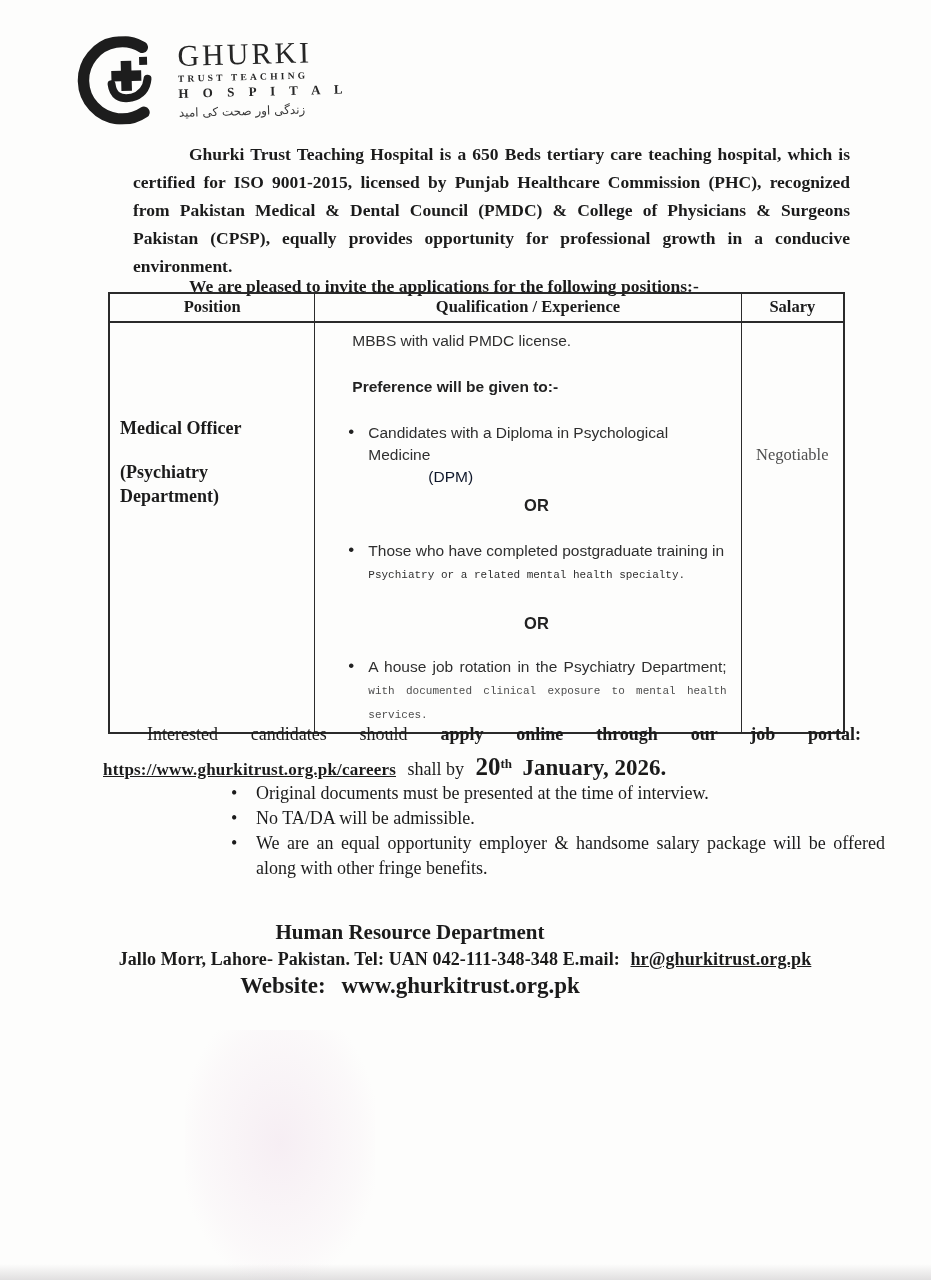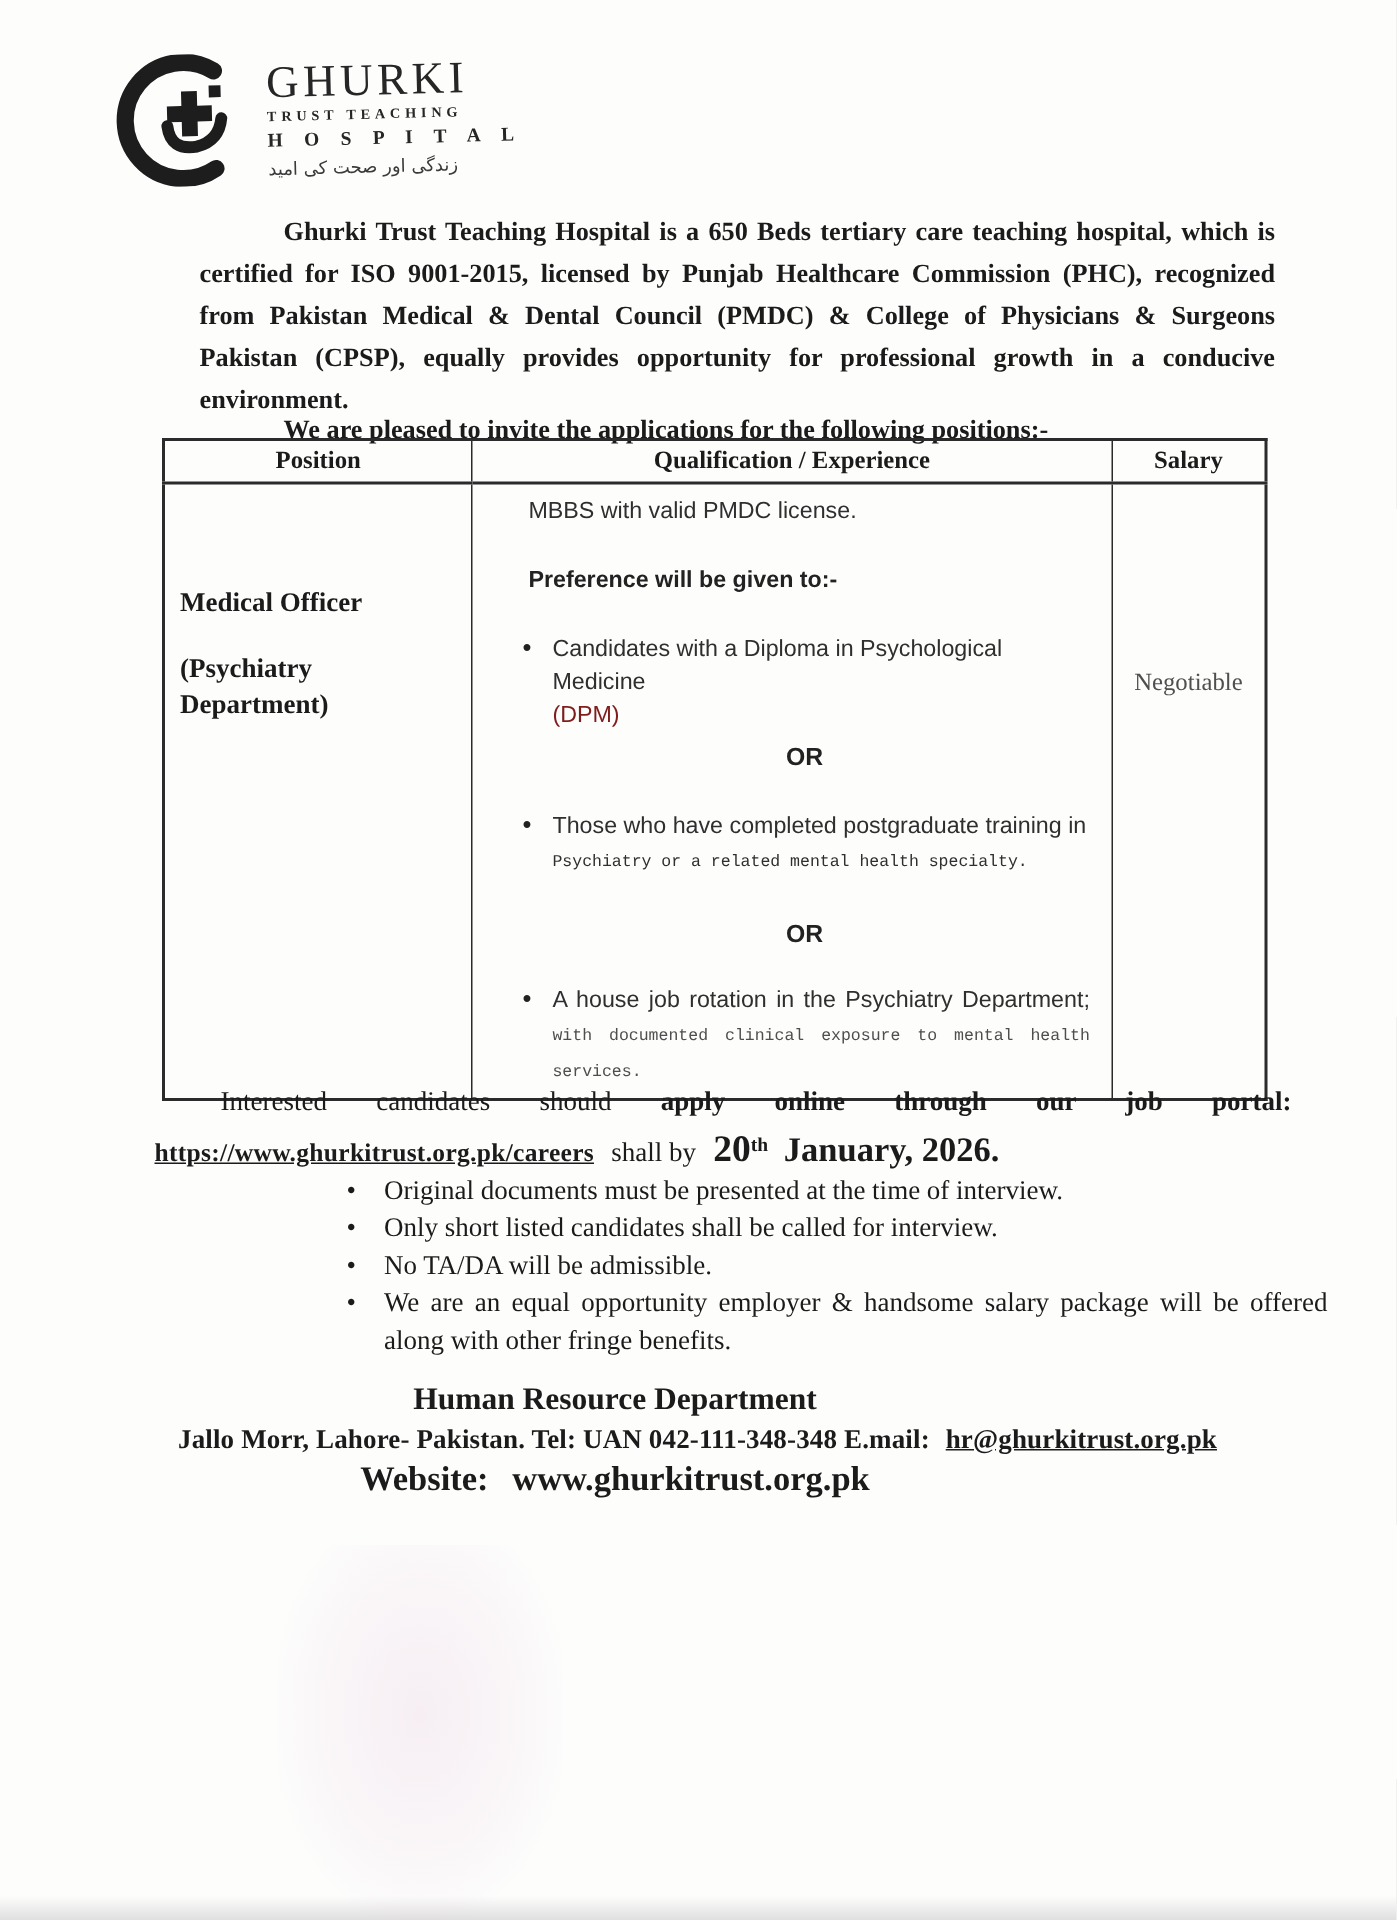--- a/index.html
+++ b/index.html
@@ -102,21 +102,21 @@
     text-align: center;
   }
   .jobs-table td {
     border: 1.5px solid #2b2b2b;
     vertical-align: top;
     height: 372px;
   }
   .col-position { width: 28%; }
   .col-qual { width: 58%; }
   .col-salary { width: 14%; }
-  .position-cell { padding: 66px 8px 0 10px; }
+  .position-cell { padding: 93px 8px 0 10px; }
   .position-title {
     font-size: 18px;
     font-weight: 700;
     line-height: 24px;
   }
   .position-paren {
     font-size: 18px;
     font-weight: 700;
     line-height: 24px;
     margin-top: 20px;
@@ -140,21 +140,21 @@
     padding-left: 22px;
     margin-top: 24px;
   }
   .qbullet::before {
     content: "\2022";
     position: absolute;
     left: 2px; top: -1px;
     font-size: 17px;
     color: #222;
   }
-  .qb-sub { color: #7f1d1d; }
+  .qb-sub { margin-left: 60px; color: #0f172a; }
   .q-or {
     font-weight: 700;
     color: #222;
     text-align: center;
     font-size: 16.5px;
     margin-top: 6px;
   }
   .q-or.second { margin-top: 26px; }
   .qbullet .serifish { font-family: Liberation Mono, monospace; font-size: 11px; }
   .qbullet.justify { text-align: justify; margin-top: 22px; }
@@ -308,21 +308,20 @@
     <div class="apply-line2">
       <span class="b u apply-link">https://www.ghurkitrust.org.pk/careers</span>
       <span class="apply-mid">shall by</span>
       <span class="b date-num">20</span><span class="date-sup">th</span>
       <span class="b date-rest">January, 2026.</span>
     </div>
   </div>
 
   <ul class="post-bullets">
     <li>Original documents must be presented at the time of interview.</li>
-    <li>Only short listed candidates shall be called for interview.</li>
     <li>No TA/DA will be admissible.</li>
     <li class="justify">We are an equal opportunity employer &amp; handsome salary package will be offered along with other fringe benefits.</li>
   </ul>
 
   <div class="footer">
     <div class="hr-title">Human Resource Department</div>
     <div class="addr">
       <span>Jallo Morr, Lahore- Pakistan. Tel: UAN 042-111-348-348  E.mail:</span>
       <span class="u email">hr@ghurkitrust.org.pk</span>
     </div>

